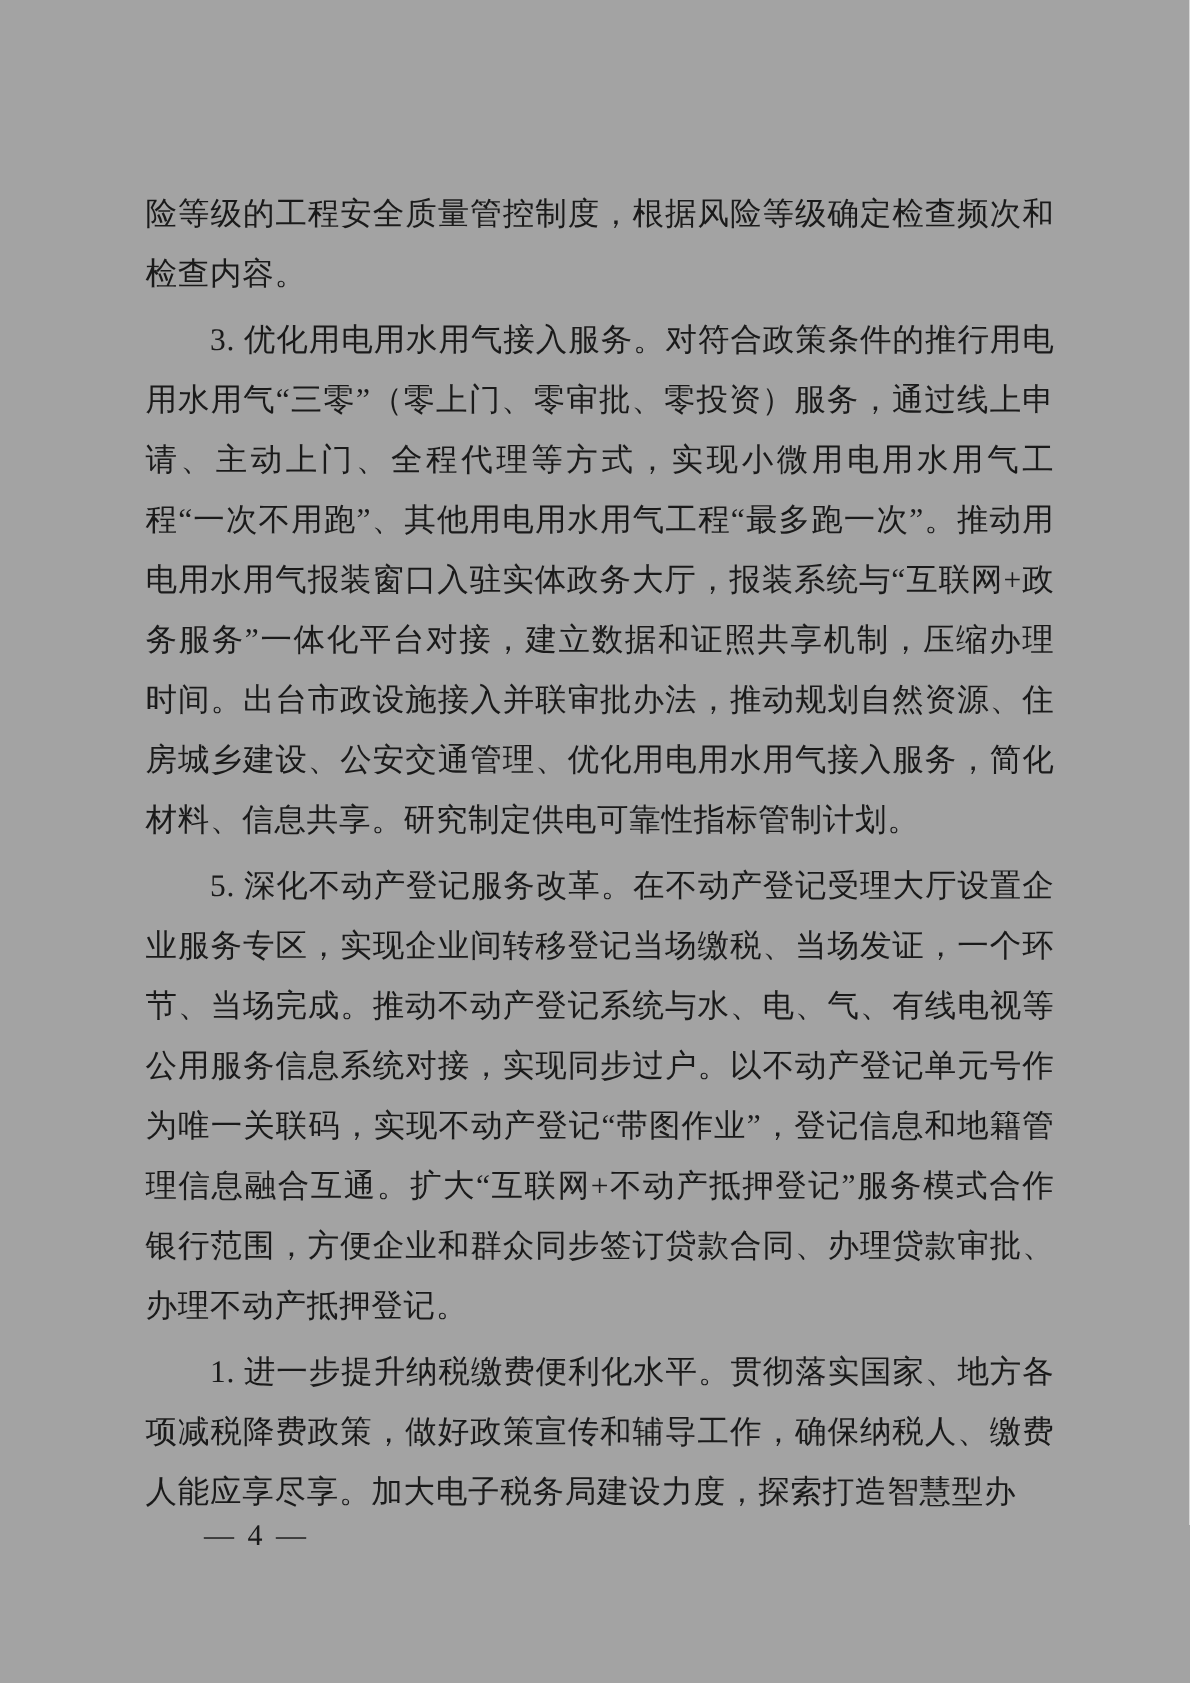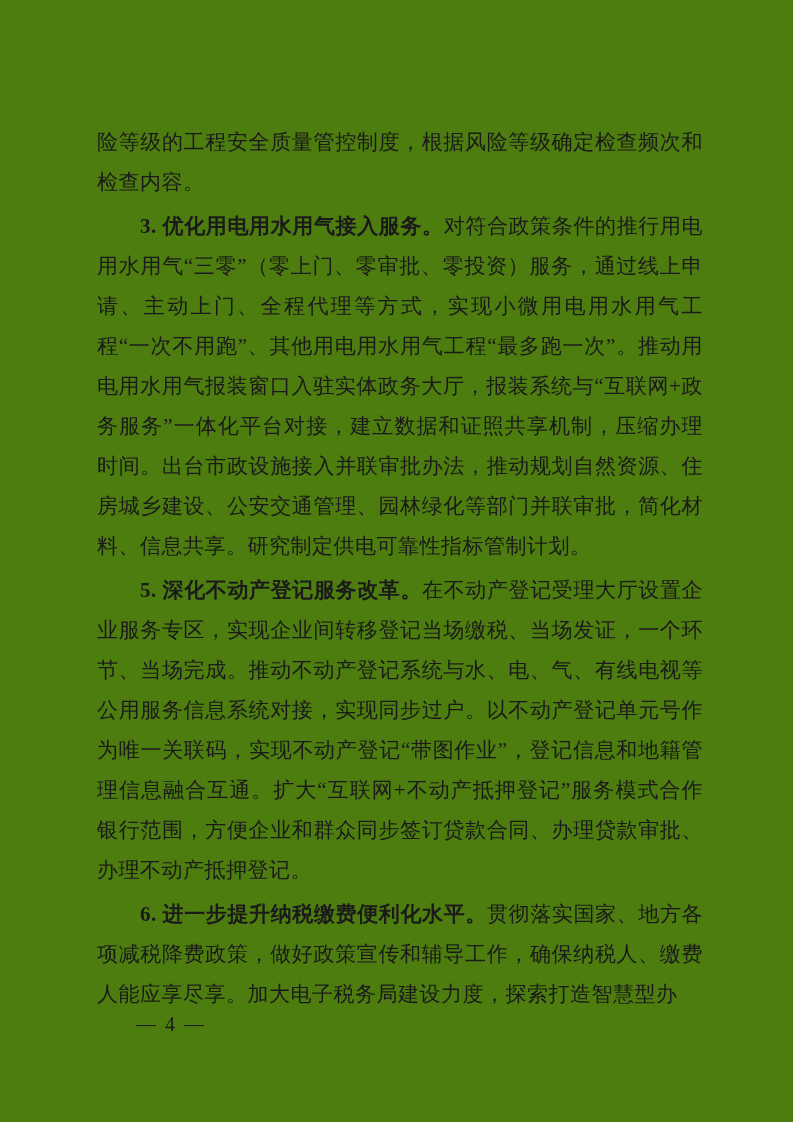--- a/index.html
+++ b/index.html
@@ -4,21 +4,21 @@
 <style>
   html, body {
     margin: 0;
     padding: 0;
     background: #ffffff;
   }
   .page {
     position: relative;
     width: 793px;
     height: 1122px;
-    background: #4d7c0f;
+    background: #a3a3a3;
     overflow: hidden;
     font-family: "Liberation Serif", serif;
     color: #1a1a1a;
   }
   .content {
     position: absolute;
     left: 97px;
     top: 122px;
     width: 606px;
   }
@@ -31,44 +31,44 @@
     text-justify: inter-ideograph;
     text-indent: 43px;
   }
   .para.continuation {
     text-indent: 0;
   }
   .para + .para {
     margin-top: 4px;
   }
   .para-heading {
-    font-weight: bold;
+    font-weight: normal;
   }
   .footer {
     position: absolute;
     left: 136px;
     top: 1008px;
     font-size: 20px;
     line-height: 32px;
     letter-spacing: 2px;
     color: #1a1a1a;
   }
 </style>
 </head>
 <body>
 
 <div class="page">
 
   <div class="content">
 
     <p class="para continuation"><span>险等级的工程安全质量管控制度，根据风险等级确定检查频次和检查内容。</span></p>
 
-    <p class="para"><span class="para-heading">3. 优化用电用水用气接入服务。</span><span>对符合政策条件的推行用电用水用气“三零”（零上门、零审批、零投资）服务，通过线上申请、主动上门、全程代理等方式，实现小微用电用水用气工程“一次不用跑”、其他用电用水用气工程“最多跑一次”。推动用电用水用气报装窗口入驻实体政务大厅，报装系统与“互联网+政务服务”一体化平台对接，建立数据和证照共享机制，压缩办理时间。出台市政设施接入并联审批办法，推动规划自然资源、住房城乡建设、公安交通管理、园林绿化等部门并联审批，简化材料、信息共享。研究制定供电可靠性指标管制计划。</span></p>
+    <p class="para"><span class="para-heading">3. 优化用电用水用气接入服务。</span><span>对符合政策条件的推行用电用水用气“三零”（零上门、零审批、零投资）服务，通过线上申请、主动上门、全程代理等方式，实现小微用电用水用气工程“一次不用跑”、其他用电用水用气工程“最多跑一次”。推动用电用水用气报装窗口入驻实体政务大厅，报装系统与“互联网+政务服务”一体化平台对接，建立数据和证照共享机制，压缩办理时间。出台市政设施接入并联审批办法，推动规划自然资源、住房城乡建设、公安交通管理、优化用电用水用气接入服务，简化材料、信息共享。研究制定供电可靠性指标管制计划。</span></p>
 
     <p class="para"><span class="para-heading">5. 深化不动产登记服务改革。</span><span>在不动产登记受理大厅设置企业服务专区，实现企业间转移登记当场缴税、当场发证，一个环节、当场完成。推动不动产登记系统与水、电、气、有线电视等公用服务信息系统对接，实现同步过户。以不动产登记单元号作为唯一关联码，实现不动产登记“带图作业”，登记信息和地籍管理信息融合互通。扩大“互联网+不动产抵押登记”服务模式合作银行范围，方便企业和群众同步签订贷款合同、办理贷款审批、办理不动产抵押登记。</span></p>
 
-    <p class="para"><span class="para-heading">6. 进一步提升纳税缴费便利化水平。</span><span>贯彻落实国家、地方各项减税降费政策，做好政策宣传和辅导工作，确保纳税人、缴费人能应享尽享。加大电子税务局建设力度，探索打造智慧型办</span></p>
+    <p class="para"><span class="para-heading">1. 进一步提升纳税缴费便利化水平。</span><span>贯彻落实国家、地方各项减税降费政策，做好政策宣传和辅导工作，确保纳税人、缴费人能应享尽享。加大电子税务局建设力度，探索打造智慧型办</span></p>
 
   </div>
 
   <div class="footer"><span>— 4 —</span></div>
 
 </div>
 
 </body></html>

